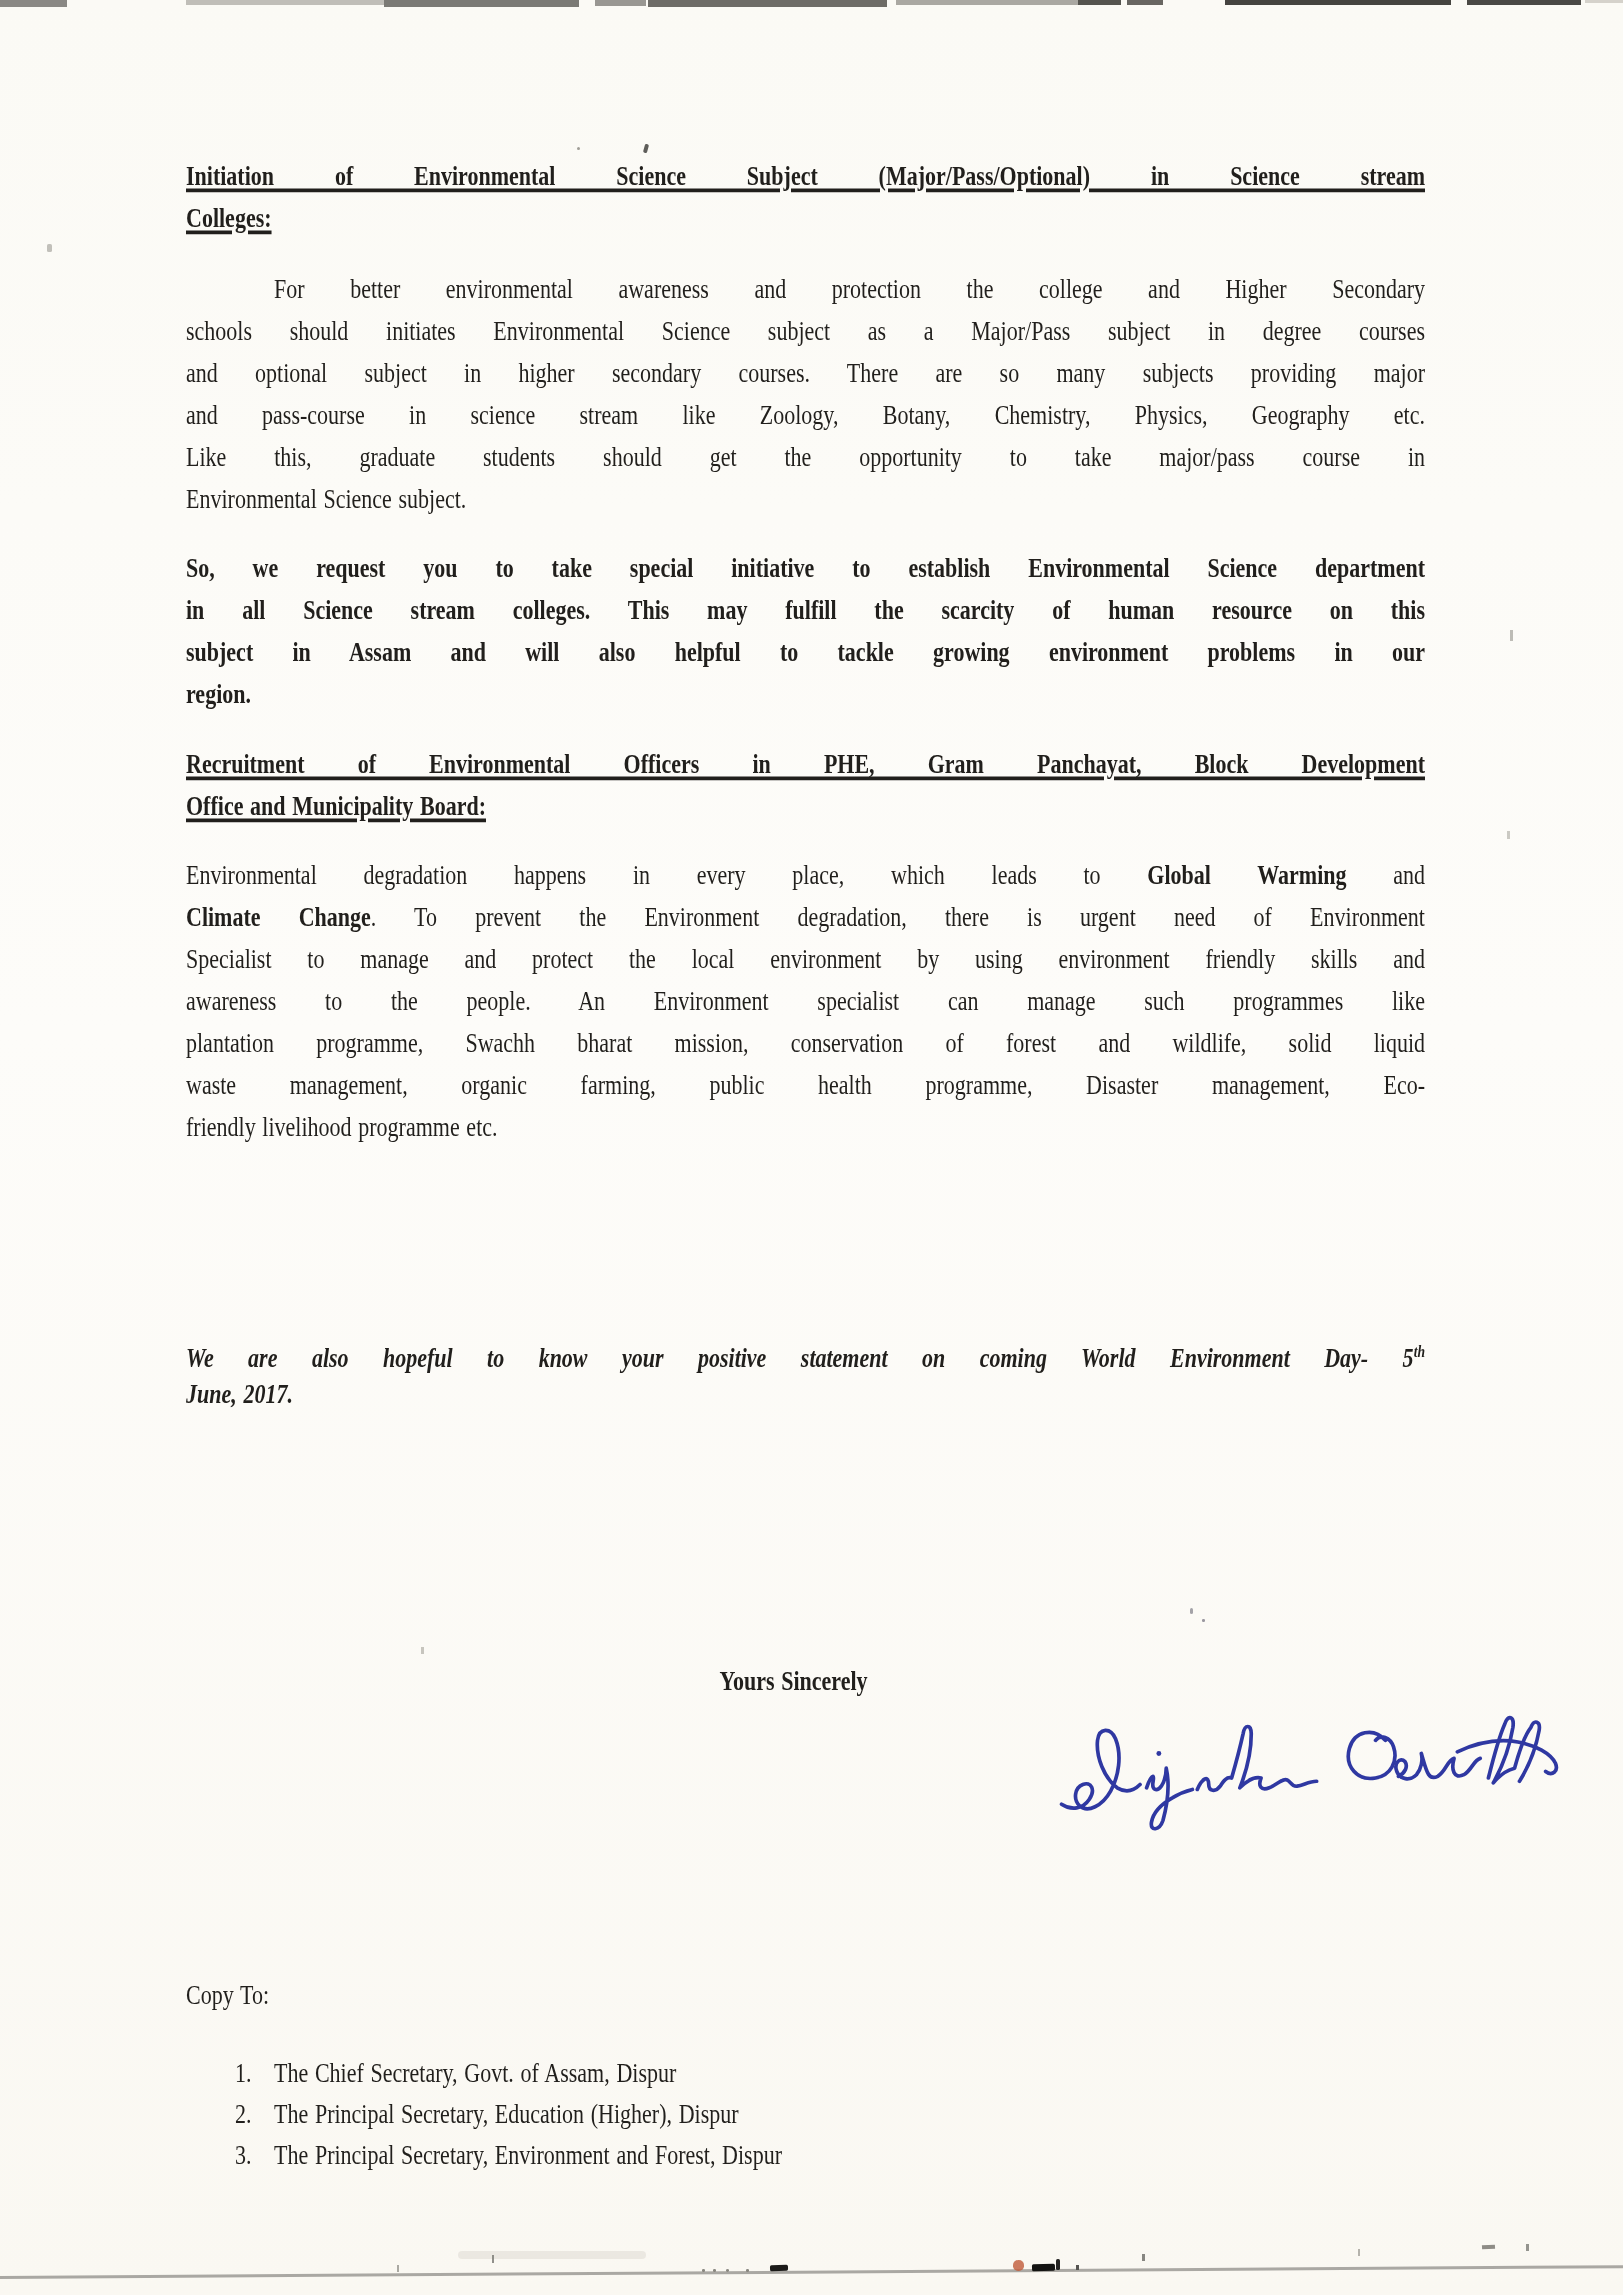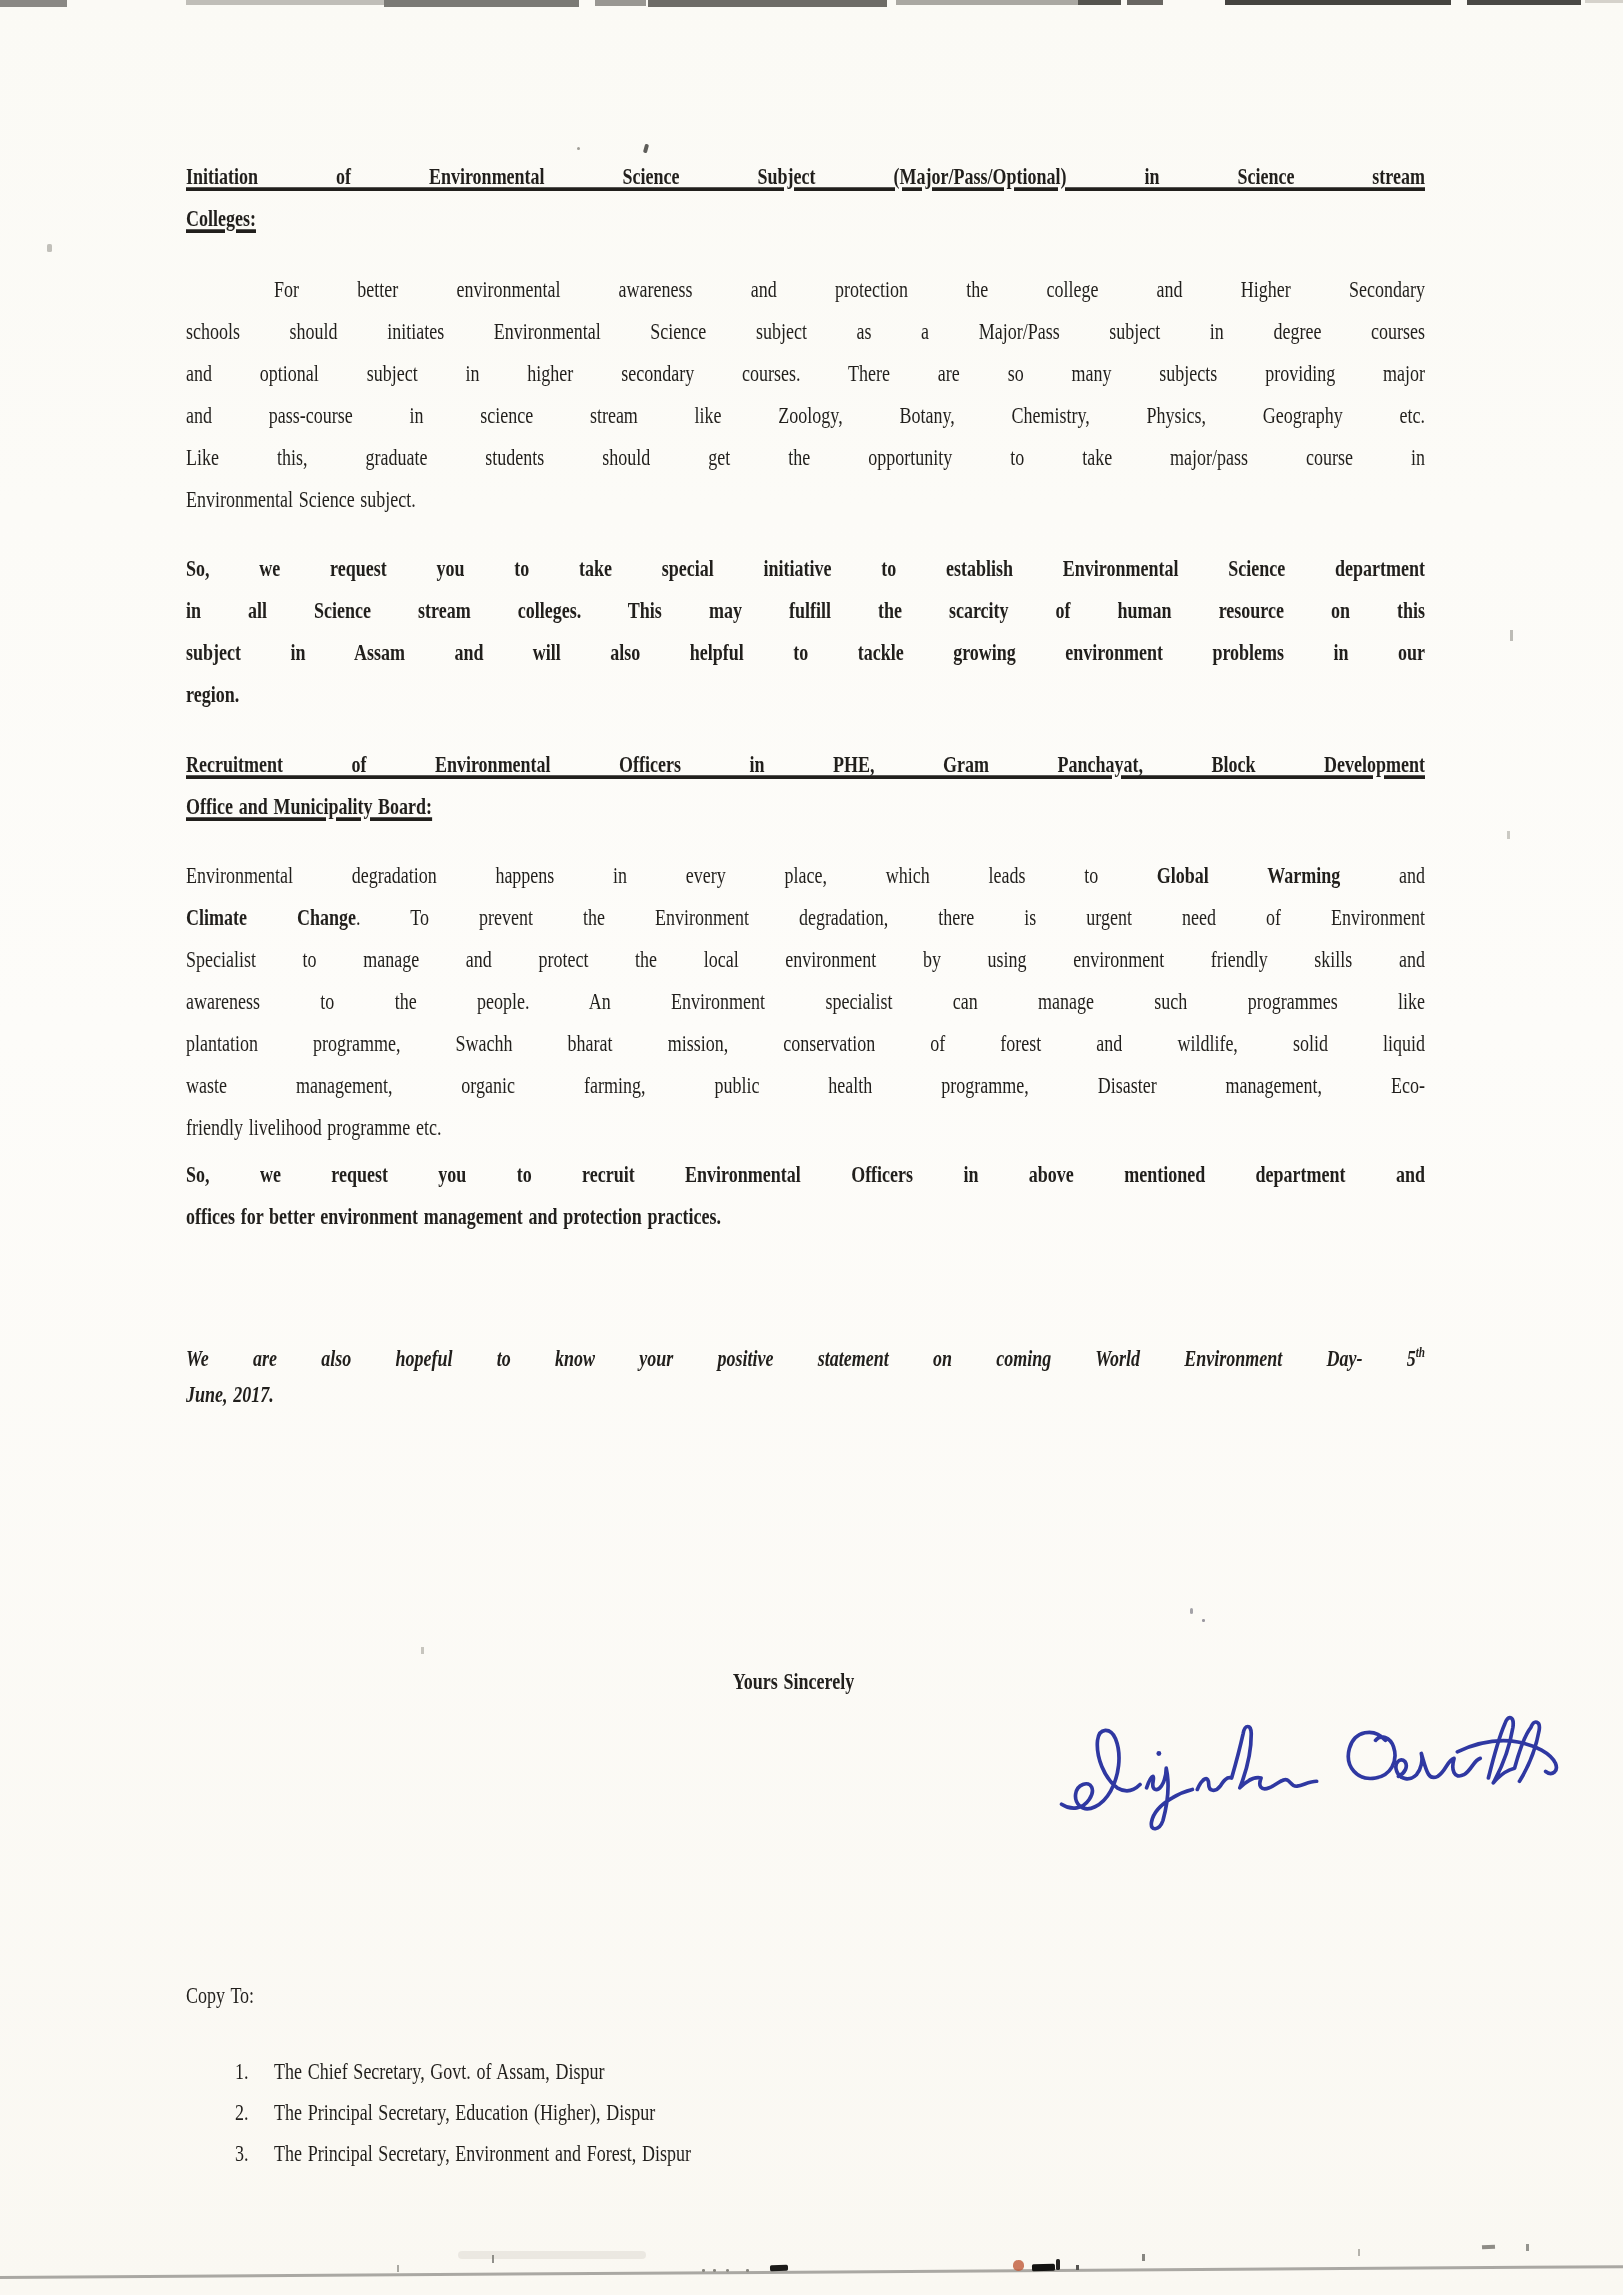--- a/index.html
+++ b/index.html
@@ -10,21 +10,21 @@
   html,body{margin:0;padding:0;background:#e9e7e2;}
   .page{
     position:relative;
     width:1623px;height:2295px;
     background:linear-gradient(180deg,#fbfaf5 0%,#fdfcf9 45%,#faf8f2 100%);
     background-color:var(--paper);
     overflow:hidden;
     font-family:"Liberation Serif","DejaVu Serif",serif;
     color:var(--ink);
   }
-  .blk{position:absolute;left:186px;width:1239px;font-size:18px;line-height:42px;}
+  .blk{position:absolute;left:186px;width:1239px;font-size:22px;line-height:42px;}
   .ln{height:42px;transform:scaleY(1.25);word-spacing:1.2px;white-space:normal;}
   .jf{text-align:justify;text-align-last:justify;}
   .bold{font-weight:bold;}
   .itbold{font-weight:bold;font-style:italic;}
   .u{text-decoration:underline;text-decoration-thickness:3.3px;text-underline-offset:3.3px;}
   .indent{padding-left:88px;}
   .right{text-align:center;font-weight:bold;}
   .narrow{width:1215px;}
   .lh47 .ln{height:38px;line-height:38px;}
   .lh50 .ln{height:41px;line-height:41px;}
@@ -109,24 +109,20 @@
     <div class="ln jf">plantation programme, Swachh bharat mission, conservation of forest and wildlife, solid liquid</div>
     <div class="ln jf">waste management, organic farming, public health programme, Disaster management, Eco-</div>
     <div class="ln">friendly livelihood programme etc.</div>
   </div>
 
   <div class="blk bold" style="top:743px;">
     <div class="ln jf u">Recruitment of Environmental Officers in PHE, Gram Panchayat, Block Development</div>
     <div class="ln"><span class="u">Office and Municipality Board:</span></div>
   </div>
 
-  <div class="blk bold" style="top:1153px;">
-    <div class="ln jf">So, we request you to recruit Environmental Officers in above mentioned department and</div>
-    <div class="ln">offices for better environment management and protection practices.</div>
-  </div>
 
   <div class="blk itbold" style="top:1331px;">
     <div class="ln jf"><span>We are also hopeful to know your positive statement on coming World Environment Day- 5</span><sup class="th">th</sup></div>
     <div class="ln">June, 2017.</div>
   </div>
 
 
   <div class="blk narrow right" style="top:1660px;">
     <div class="ln">Yours Sincerely</div>
   </div>

